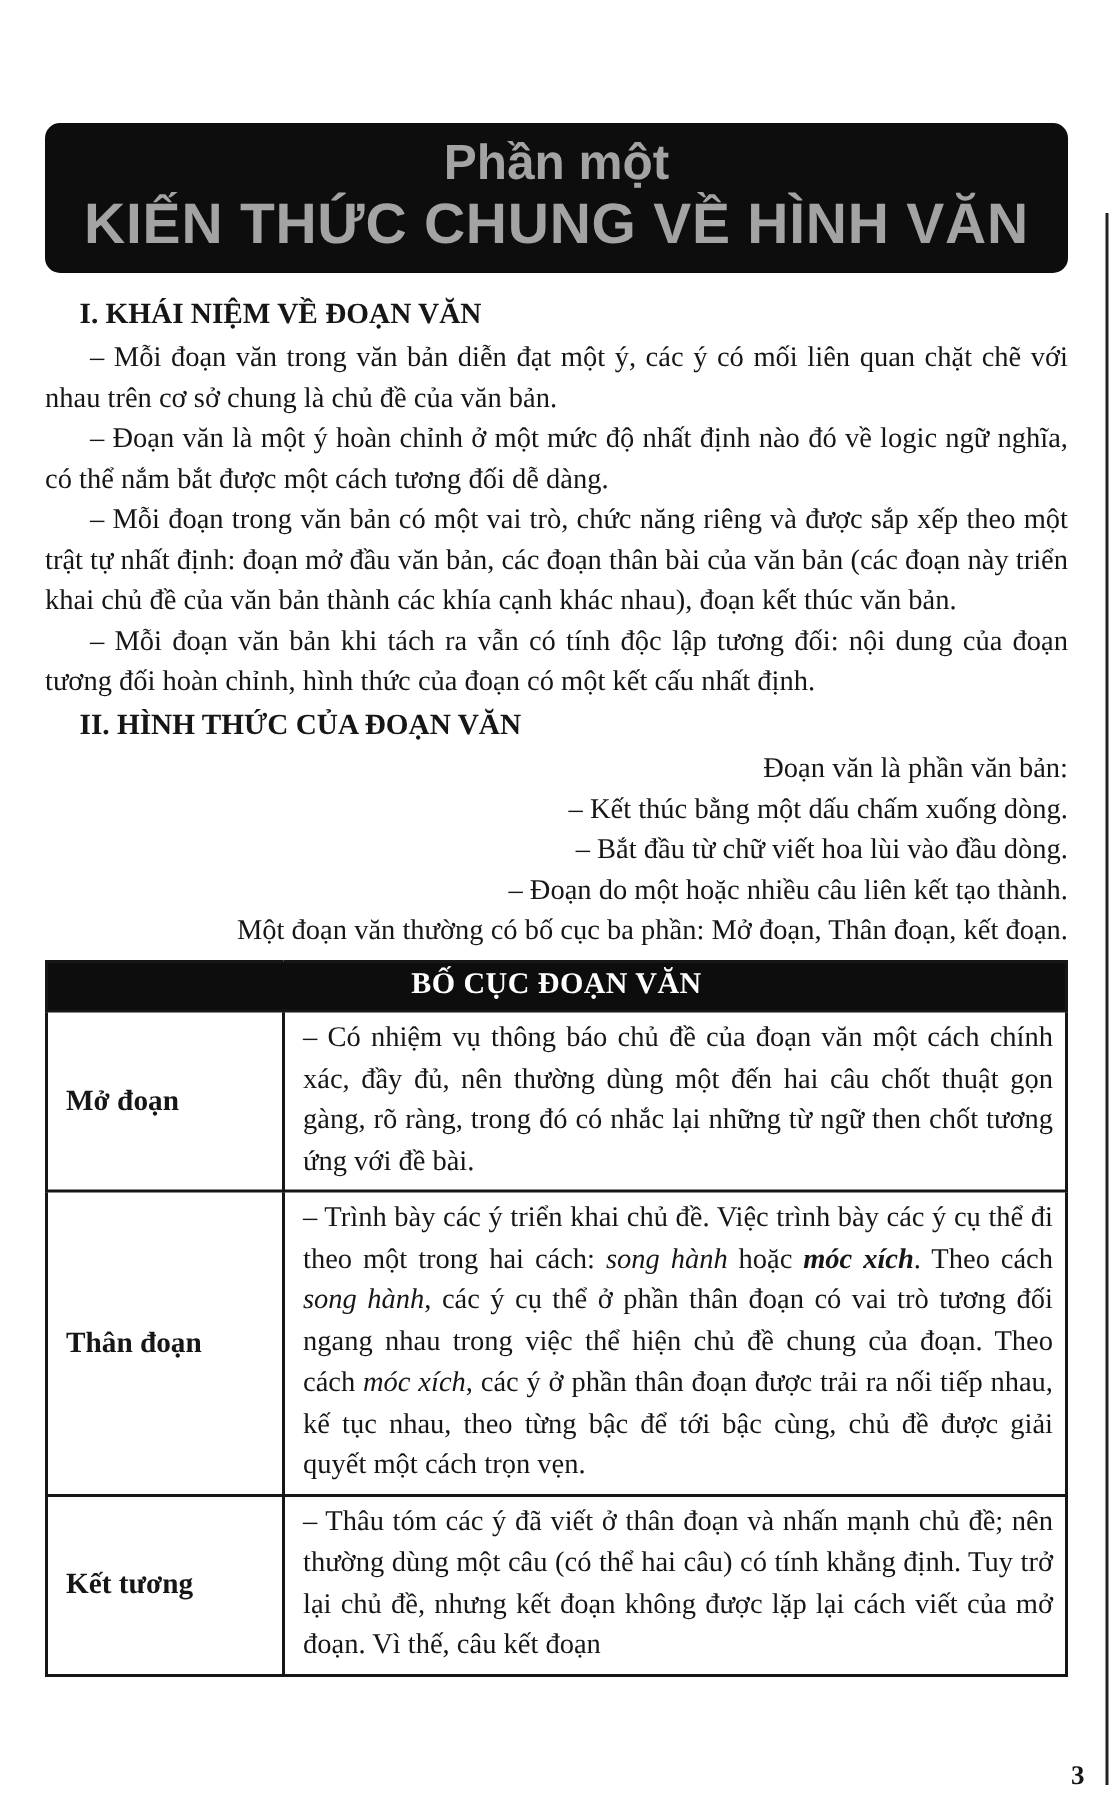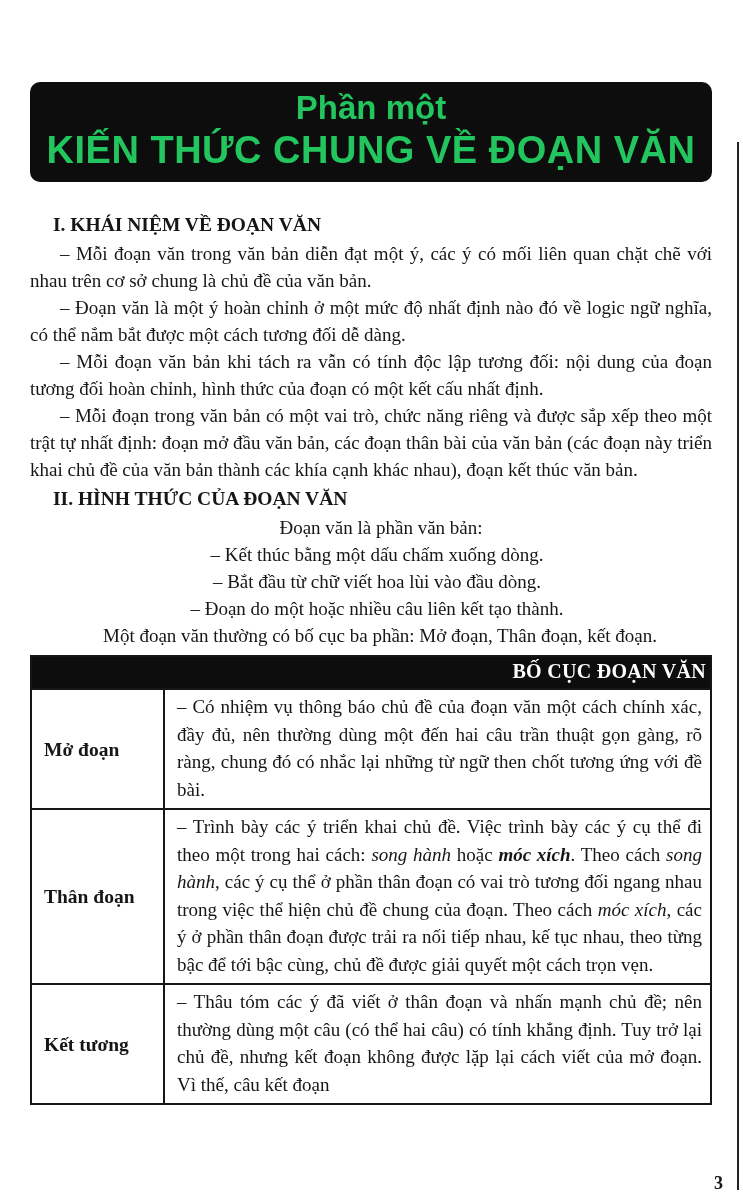--- a/index.html
+++ b/index.html
@@ -10,61 +10,61 @@
     font-family: "Liberation Serif", "DejaVu Serif", serif;
     color: #161616;
     position: relative;
     overflow: hidden;
   }
   .page { position: absolute; inset: 0; padding: 82px 31px 0 30px; }
 
   .header-box {
     background: #0d0d0d;
     border-radius: 10px;
-    color: #22c55e;
+    color: #a3a3a3;
     text-align: center;
     font-family: "Liberation Sans", "DejaVu Sans", sans-serif;
     font-weight: 700;
     padding: 6px 6px 10px;
   }
   .hl1 { font-size: 33px; line-height: 40px; }
   .hl2 { font-size: 38px; line-height: 44px; letter-spacing: 0.5px; }
 
   .content {
-    margin-top: 29px;
+    margin-top: 14px;
     font-size: 19px;
     line-height: 27px;
     text-align: justify;
   }
   .sec {
     font-size: 19.5px;
     font-weight: 700;
     margin: 2px 0 2px 23px;
     line-height: 27px;
   }
   .para { margin: 0; text-indent: 30px; }
-  .plain { margin: 0; text-align: center; }
+  .plain { margin: 0; text-align: right; }
   .ind20 { text-indent: 20px; }
   .ind12 { text-indent: 12px; }
   .ind18 { text-indent: 18px; }
 
   .btable { width: 100%; border-collapse: collapse; margin-top: 6px; }
   .btable, .btable th, .btable td { border: 2px solid #161616; }
   .btable th {
     background: #0d0d0d;
     color: #ffffff;
     font-size: 20px;
     font-weight: 700;
     padding: 1px 4px 3px;
     letter-spacing: 0.3px;
-    text-align: right;
+    text-align: center;
   }
   .btable td { vertical-align: middle; }
   td.row-label {
-    width: 133px;
+    width: 158px;
     font-weight: 700;
     font-size: 19.5px;
     padding: 4px 4px 4px 12px;
   }
   td.row-desc {
     padding: 3px 8px 5px 12px;
     text-align: justify;
     font-size: 19px;
     line-height: 27.5px;
   }
@@ -85,49 +85,49 @@
     background: #222222;
   }
 </style>
 </head>
 <body>
 
 <div class="page">
 
   <div class="header-box">
     <div class="hl1">Phần một</div>
-    <div class="hl2">KIẾN THỨC CHUNG VỀ ĐOẠN VĂN</div>
+    <div class="hl2">KIẾN THỨC CHUNG VỀ HÌNH VĂN</div>
   </div>
 
   <div class="content">
 
     <div class="sec">I. KHÁI NIỆM VỀ ĐOẠN VĂN</div>
     <p class="para">– Mỗi đoạn văn trong văn bản diễn đạt một ý, các ý có mối liên quan chặt chẽ với nhau trên cơ sở chung là chủ đề của văn bản.</p>
     <p class="para">– Đoạn văn là một ý hoàn chỉnh ở một mức độ nhất định nào đó về logic ngữ nghĩa, có thể nắm bắt được một cách tương đối dễ dàng.</p>
+    <p class="para">– Mỗi đoạn trong văn bản có một vai trò, chức năng riêng và được sắp xếp theo một trật tự nhất định: đoạn mở đầu văn bản, các đoạn thân bài của văn bản (các đoạn này triển khai chủ đề của văn bản thành các khía cạnh khác nhau), đoạn kết thúc văn bản.</p>
     <p class="para">– Mỗi đoạn văn bản khi tách ra vẫn có tính độc lập tương đối: nội dung của đoạn tương đối hoàn chỉnh, hình thức của đoạn có một kết cấu nhất định.</p>
-    <p class="para">– Mỗi đoạn trong văn bản có một vai trò, chức năng riêng và được sắp xếp theo một trật tự nhất định: đoạn mở đầu văn bản, các đoạn thân bài của văn bản (các đoạn này triển khai chủ đề của văn bản thành các khía cạnh khác nhau), đoạn kết thúc văn bản.</p>
 
     <div class="sec">II. HÌNH THỨC CỦA ĐOẠN VĂN</div>
     <p class="plain ind20">Đoạn văn là phần văn bản:</p>
     <p class="plain ind12">– Kết thúc bằng một dấu chấm xuống dòng.</p>
     <p class="plain ind12">– Bắt đầu từ chữ viết hoa lùi vào đầu dòng.</p>
     <p class="plain ind12">– Đoạn do một hoặc nhiều câu liên kết tạo thành.</p>
 
     <p class="plain ind18">Một đoạn văn thường có bố cục ba phần: Mở đoạn, Thân đoạn, kết đoạn.</p>
 
     <table class="btable">
       <thead>
         <tr>
           <th colspan="2">BỐ CỤC ĐOẠN VĂN</th>
         </tr>
       </thead>
       <tbody>
         <tr>
           <td class="row-label">Mở đoạn</td>
-          <td class="row-desc"><span>– Có nhiệm vụ thông báo chủ đề của đoạn văn một cách chính xác, đầy đủ, nên thường dùng một đến hai câu trần thuật gọn gàng, rõ ràng, chung đó có nhắc lại những từ ngữ then chốt tương ứng với đề bài.</span></td>
+          <td class="row-desc"><span>– Có nhiệm vụ thông báo chủ đề của đoạn văn một cách chính xác, đầy đủ, nên thường dùng một đến hai câu chốt thuật gọn gàng, rõ ràng, trong đó có nhắc lại những từ ngữ then chốt tương ứng với đề bài.</span></td>
         </tr>
         <tr>
           <td class="row-label">Thân đoạn</td>
           <td class="row-desc"><span>– Trình bày các ý triển khai chủ đề. Việc trình bày các ý cụ thể đi theo một trong hai cách: </span><span style="font-style: italic;">song hành</span><span> hoặc </span><span style="font-style: italic; font-weight: bold;">móc xích</span><span>. Theo cách </span><span style="font-style: italic;">song hành</span><span>, các ý cụ thể ở phần thân đoạn có vai trò tương đối ngang nhau trong việc thể hiện chủ đề chung của đoạn. Theo cách </span><span style="font-style: italic;">móc xích</span><span>, các ý ở phần thân đoạn được trải ra nối tiếp nhau, kế tục nhau, theo từng bậc để tới bậc cùng, chủ đề được giải quyết một cách trọn vẹn.</span></td>
         </tr>
         <tr>
           <td class="row-label">Kết tương</td>
           <td class="row-desc"><span>– Thâu tóm các ý đã viết ở thân đoạn và nhấn mạnh chủ đề; nên thường dùng một câu (có thể hai câu) có tính khẳng định. Tuy trở lại chủ đề, nhưng kết đoạn không được lặp lại cách viết của mở đoạn. Vì thế, câu kết đoạn</span></td>
         </tr>
       </tbody>

